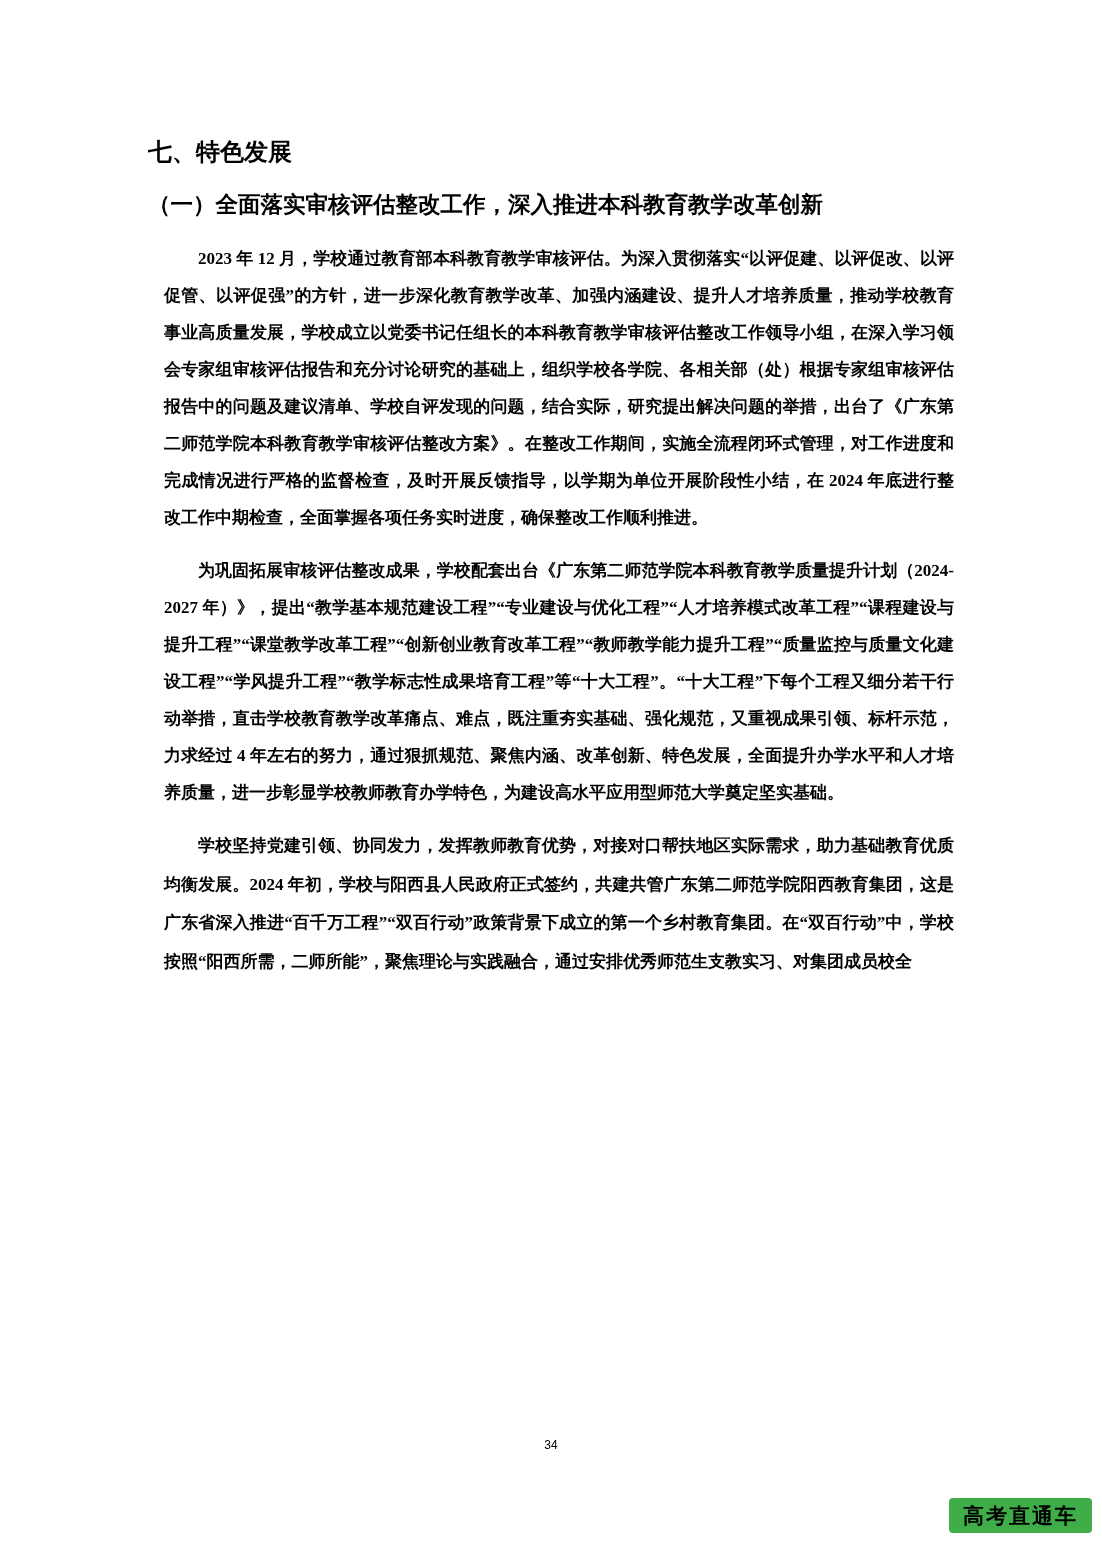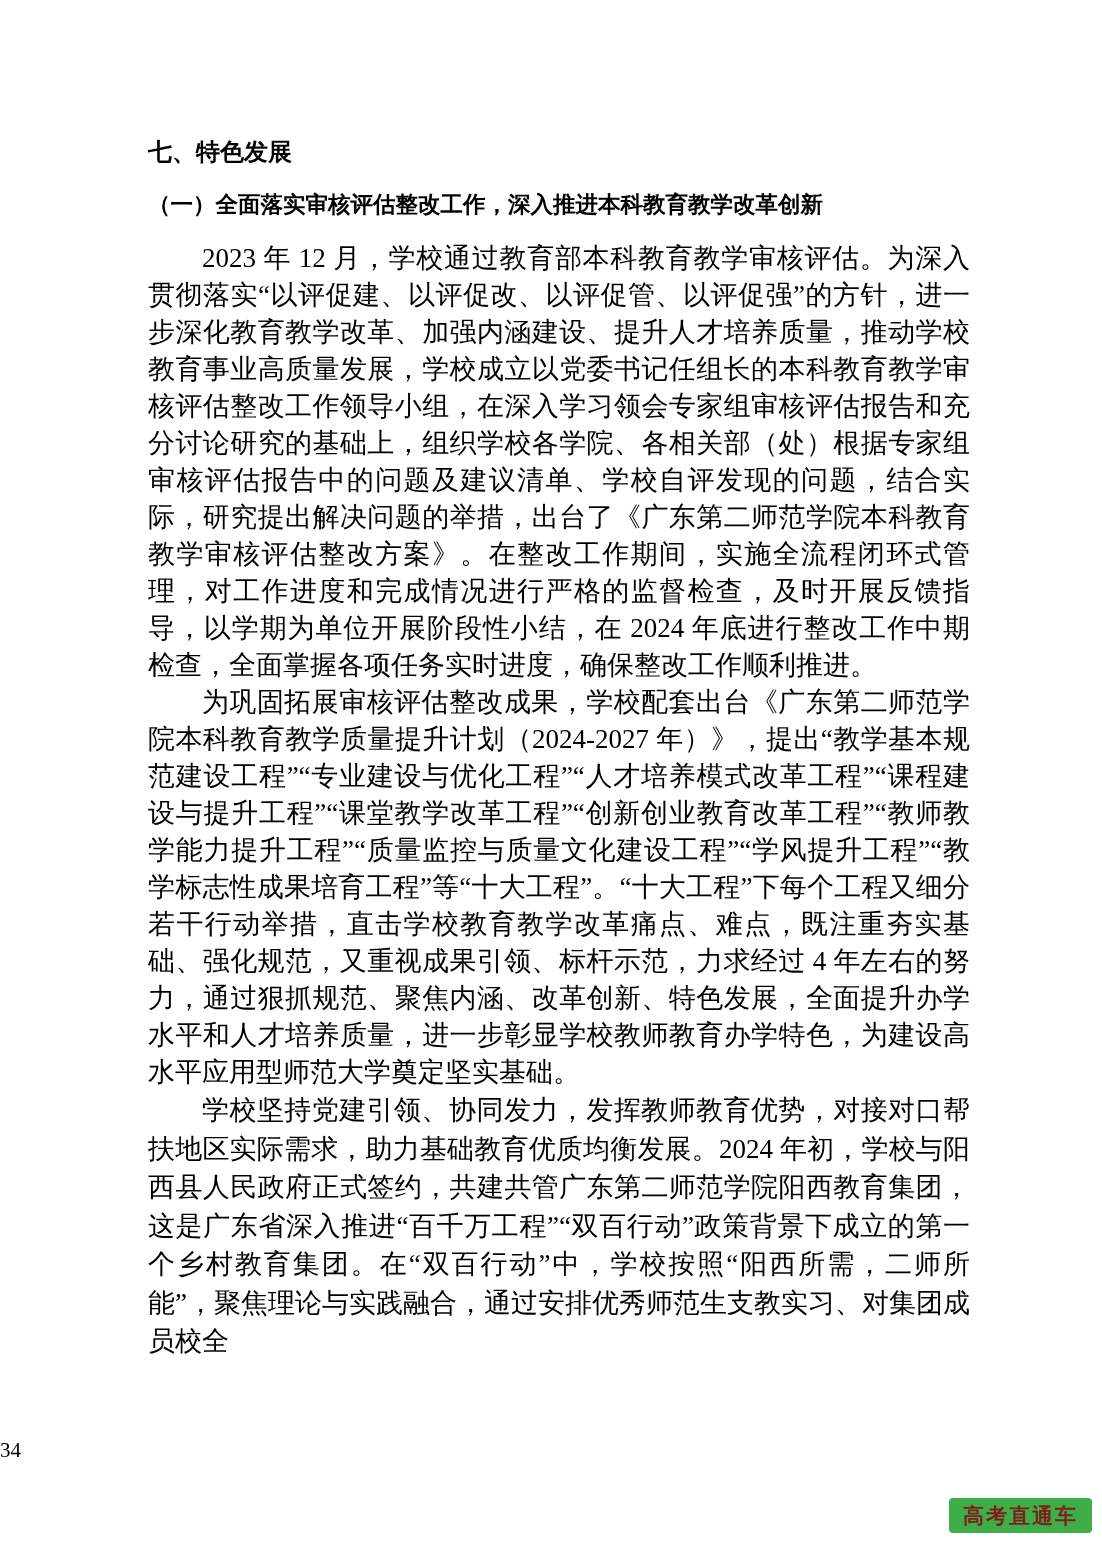--- a/index.html
+++ b/index.html
@@ -36,38 +36,39 @@
     font-family: "Liberation Sans", "DejaVu Sans", sans-serif;
     font-weight: bold;
     font-size: 22.5px;
     line-height: 30px;
     margin: 18px 0 20px 0;
   }
   .sub-heading-2 {
     margin-top: 24px;
   }
   .para {
-    font-size: 27px;
+    font-size: 17px;
     line-height: 37px;
     text-align: justify;
     text-indent: 2em;
-    margin: 0;
+    margin: 16px;
     word-break: break-all;
+    font-weight: bold;
   }
   .para-loose {
     line-height: 38.5px;
   }
   .page-number {
     position: absolute;
     left: 0;
     width: 1102px;
     top: 1438px;
-    text-align: left;
-    font-size: 21px;
-    font-family: Liberation Serif, serif;
+    text-align: center;
+    font-size: 12px;
+    font-family: Liberation Sans, sans-serif;
   }
   .watermark {
     position: absolute;
     right: 10px;
     top: 1498px;
     background: #3fae49;
     color: #ffffff;
     font-family: "Liberation Sans", "DejaVu Sans", sans-serif;
     font-weight: bold;
     font-size: 21px;
@@ -92,14 +93,14 @@
     <p class="para">为巩固拓展审核评估整改成果，学校配套出台《广东第二师范学院本科教育教学质量提升计划（2024-2027 年）》，提出“教学基本规范建设工程”“专业建设与优化工程”“人才培养模式改革工程”“课程建设与提升工程”“课堂教学改革工程”“创新创业教育改革工程”“教师教学能力提升工程”“质量监控与质量文化建设工程”“学风提升工程”“教学标志性成果培育工程”等“十大工程”。“十大工程”下每个工程又细分若干行动举措，直击学校教育教学改革痛点、难点，既注重夯实基础、强化规范，又重视成果引领、标杆示范，力求经过 4 年左右的努力，通过狠抓规范、聚焦内涵、改革创新、特色发展，全面提升办学水平和人才培养质量，进一步彰显学校教师教育办学特色，为建设高水平应用型师范大学奠定坚实基础。</p>
 
 
 
     <p class="para para-loose">学校坚持党建引领、协同发力，发挥教师教育优势，对接对口帮扶地区实际需求，助力基础教育优质均衡发展。2024 年初，学校与阳西县人民政府正式签约，共建共管广东第二师范学院阳西教育集团，这是广东省深入推进“百千万工程”“双百行动”政策背景下成立的第一个乡村教育集团。在“双百行动”中，学校按照“阳西所需，二师所能”，聚焦理论与实践融合，通过安排优秀师范生支教实习、对集团成员校全</p>
 
   </div>
 
   <div class="page-number">34</div>
 
-  <div class="watermark" style="background: rgb(63, 174, 73); color: #7f1d1d;">高考直通车</div>
+  <div class="watermark" style="background: rgb(63, 174, 73); color: #000000;">高考直通车</div>
 </div>
 
 </body></html>

